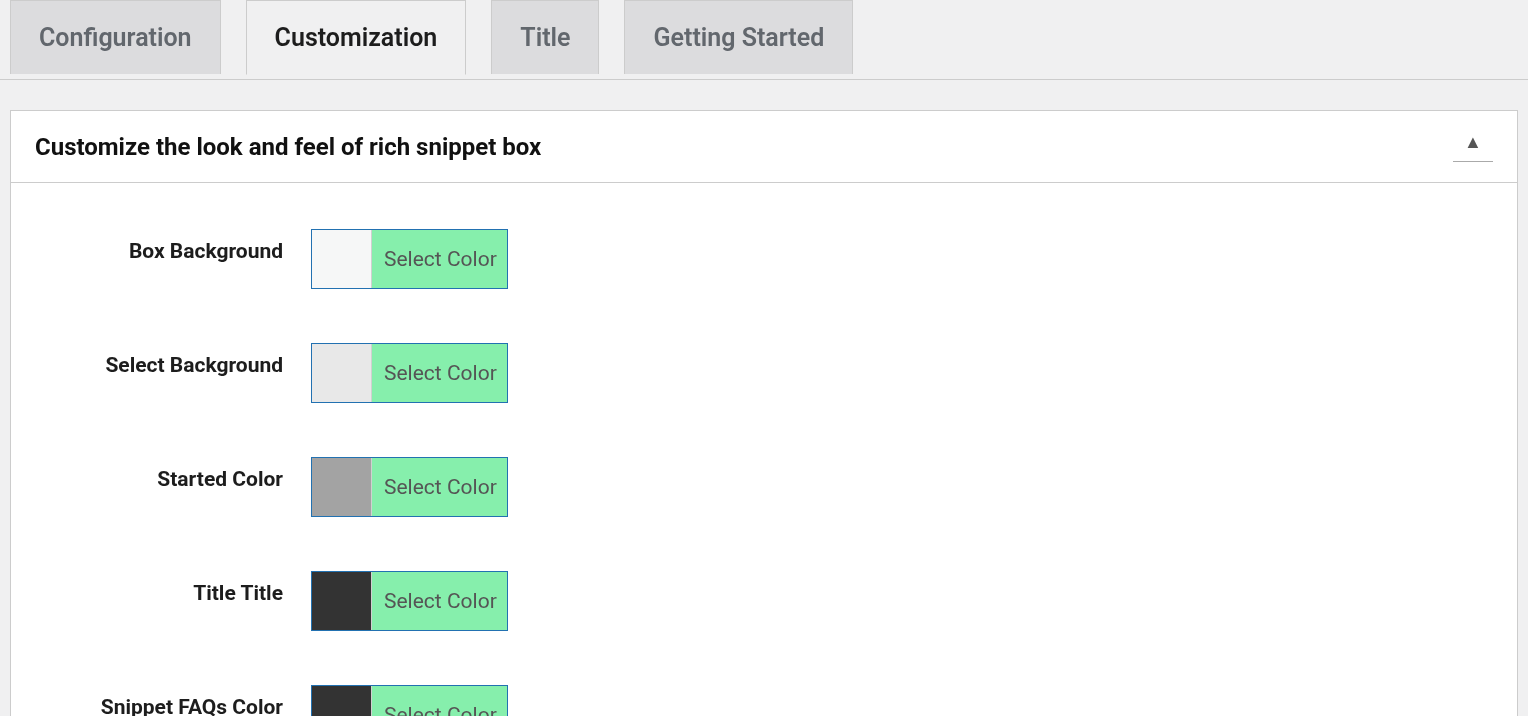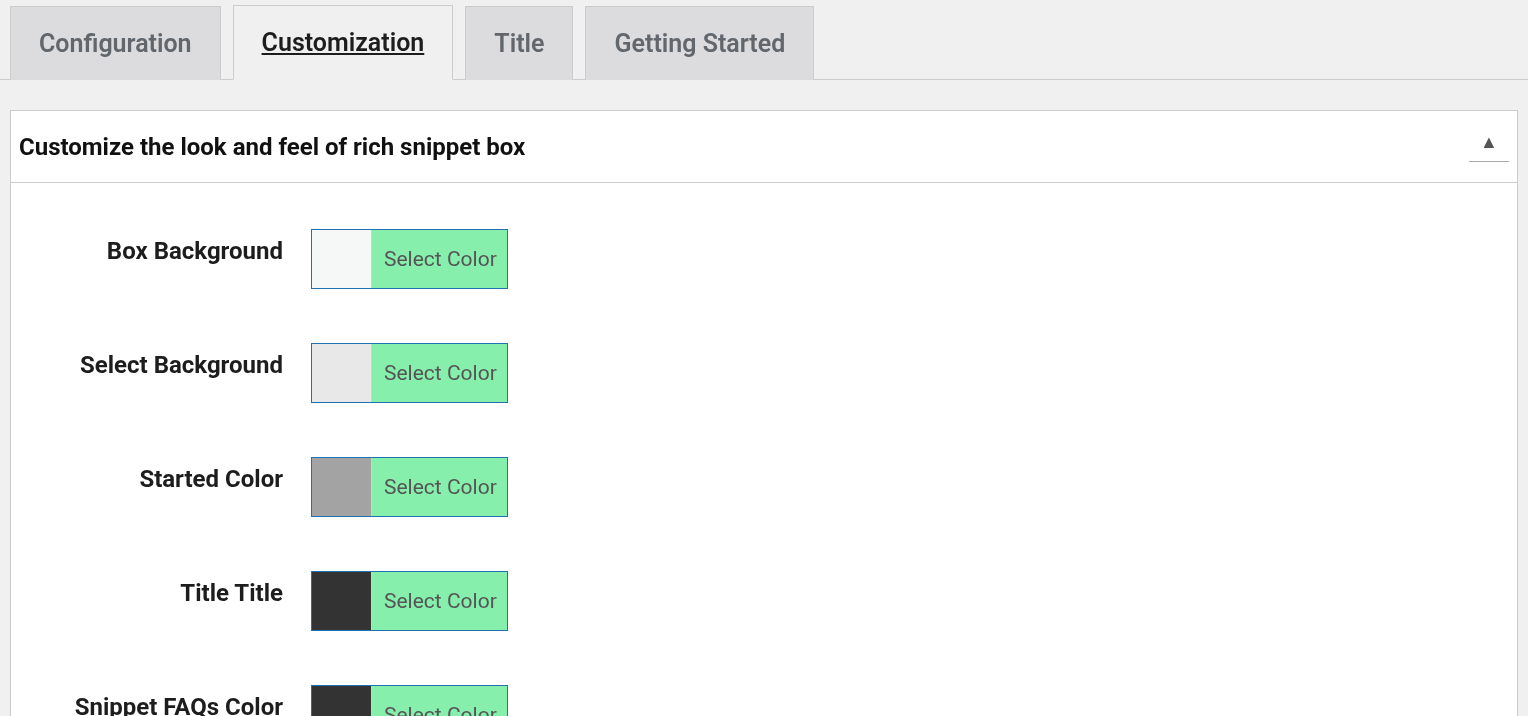--- a/index.html
+++ b/index.html
@@ -6,55 +6,54 @@
   body {
     font-family: -apple-system, BlinkMacSystemFont, "Segoe UI", Roboto, sans-serif;
     background: #f0f0f1;
     color: #222;
     width: 1528px;
     height: 716px;
   }
 
   .tabs {
     display: flex;
-    gap: 12px;
+    gap: 25px;
     padding: 0 10px;
-    align-items: flex-end;
+    align-items: flex-start;
     border-bottom: 1px solid #ccc;
     height: 80px;
   }
   .tab {
     padding: 22px 28px;
     font-size: 25px;
     font-weight: 600;
     color: #62676d;
     background: #dcdcde;
     border: 1px solid #ccc;
     border-bottom: none;
     border-radius: 0;
     cursor: pointer;
     margin-bottom: -1px;
   }
   .tab.active {
     background: #f0f0f1;
     color: #1d1d1d;
     border-bottom: 1px solid #f0f0f1;
-    text-decoration: underline;
   }
 
   .panel {
     margin: 30px 10px 0 10px;
     background: #fff;
     border: 1px solid #ccc;
   }
   .panel-header {
     display: flex;
     align-items: center;
     justify-content: space-between;
-    padding: 20px 8px;
+    padding: 20px 24px;
     border-bottom: 1px solid #ccc;
   }
   .panel-title {
     font-size: 24px;
     font-weight: 700;
     color: #111;
   }
   .collapse-toggle {
     width: 40px;
     text-align: center;
@@ -70,21 +69,21 @@
   }
   .form-row {
     display: flex;
     align-items: center;
     margin-bottom: 38px;
   }
   .form-row:last-of-type { margin-bottom: 0; }
   .form-label {
     width: 280px;
     text-align: right;
-    font-size: 24px;
+    font-size: 21px;
     font-weight: 700;
     color: #1d1d1d;
     padding-right: 28px;
   }
   .color-picker {
     display: flex;
     border: 1px solid #2271b1;
     background: #86efac;
     height: 60px;
     width: 197px;

